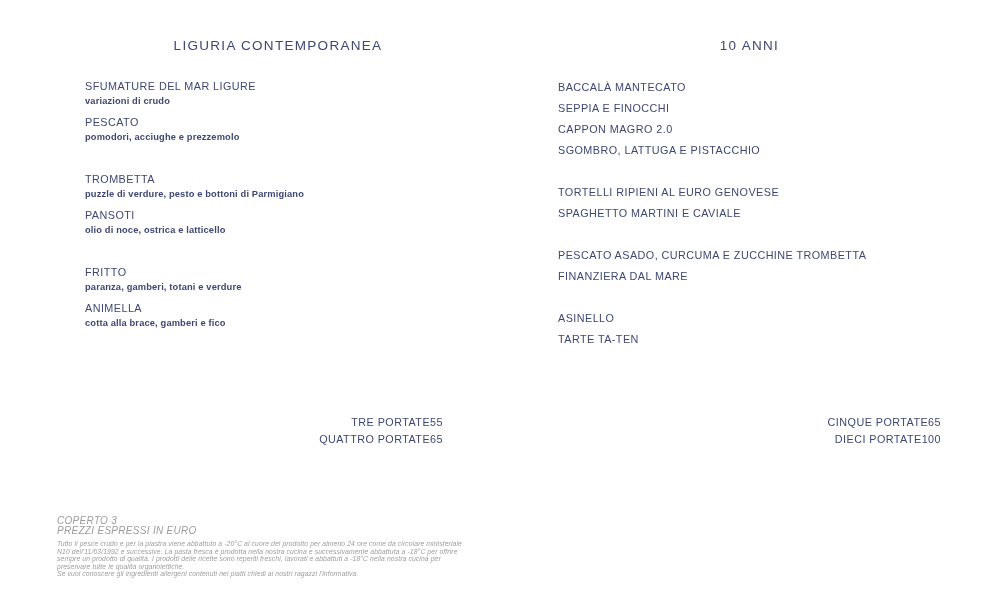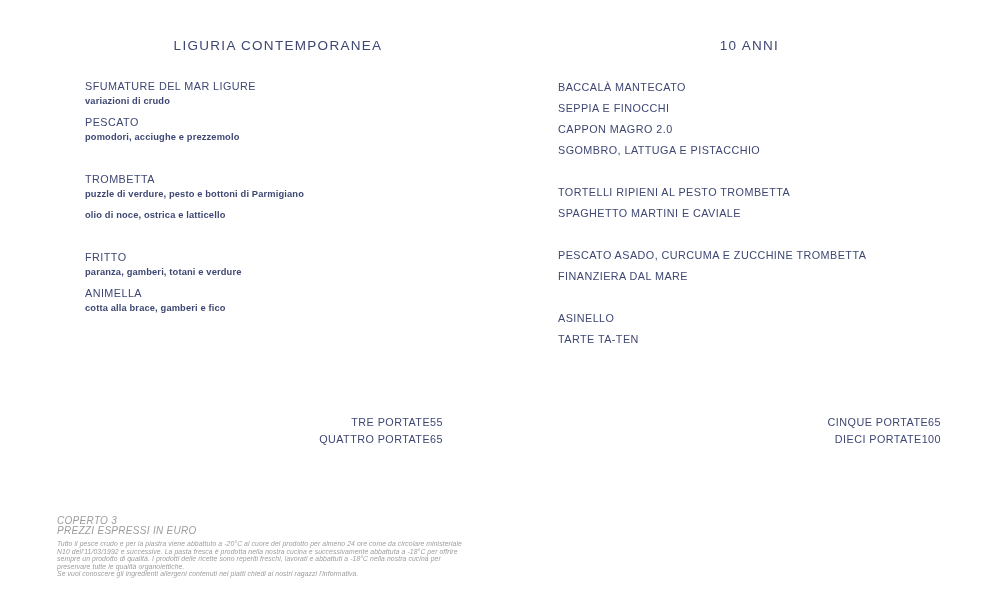--- a/index.html
+++ b/index.html
@@ -101,20 +101,21 @@
         <div class="item-desc">pomodori, acciughe e prezzemolo</div>
       </div>
     </div>
 
     <div class="group">
       <div class="item">
         <div class="item-name">TROMBETTA</div>
         <div class="item-desc">puzzle di verdure, pesto e bottoni di Parmigiano</div>
       </div>
       <div class="item">
+        <div class="item-name">PANSOTI</div>
         <div class="item-desc">olio di noce, ostrica e latticello</div>
       </div>
     </div>
 
     <div class="group">
       <div class="item">
         <div class="item-name">FRITTO</div>
         <div class="item-desc">paranza, gamberi, totani e verdure</div>
       </div>
       <div class="item">
@@ -137,21 +138,21 @@
       <div class="item">
         <div class="item-name">CAPPON MAGRO 2.0</div>
       </div>
       <div class="item">
         <div class="item-name">SGOMBRO, LATTUGA E PISTACCHIO</div>
       </div>
     </div>
 
     <div class="group">
       <div class="item">
-        <div class="item-name">TORTELLI RIPIENI AL PESTO TROMBETTA</div>
+        <div class="item-name">TORTELLI RIPIENI AL EURO GENOVESE</div>
       </div>
       <div class="item">
         <div class="item-name">SPAGHETTO MARTINI E CAVIALE</div>
       </div>
     </div>
 
     <div class="group">
       <div class="item">
         <div class="item-name">PESCATO ASADO, CURCUMA E ZUCCHINE TROMBETTA</div>
       </div>

